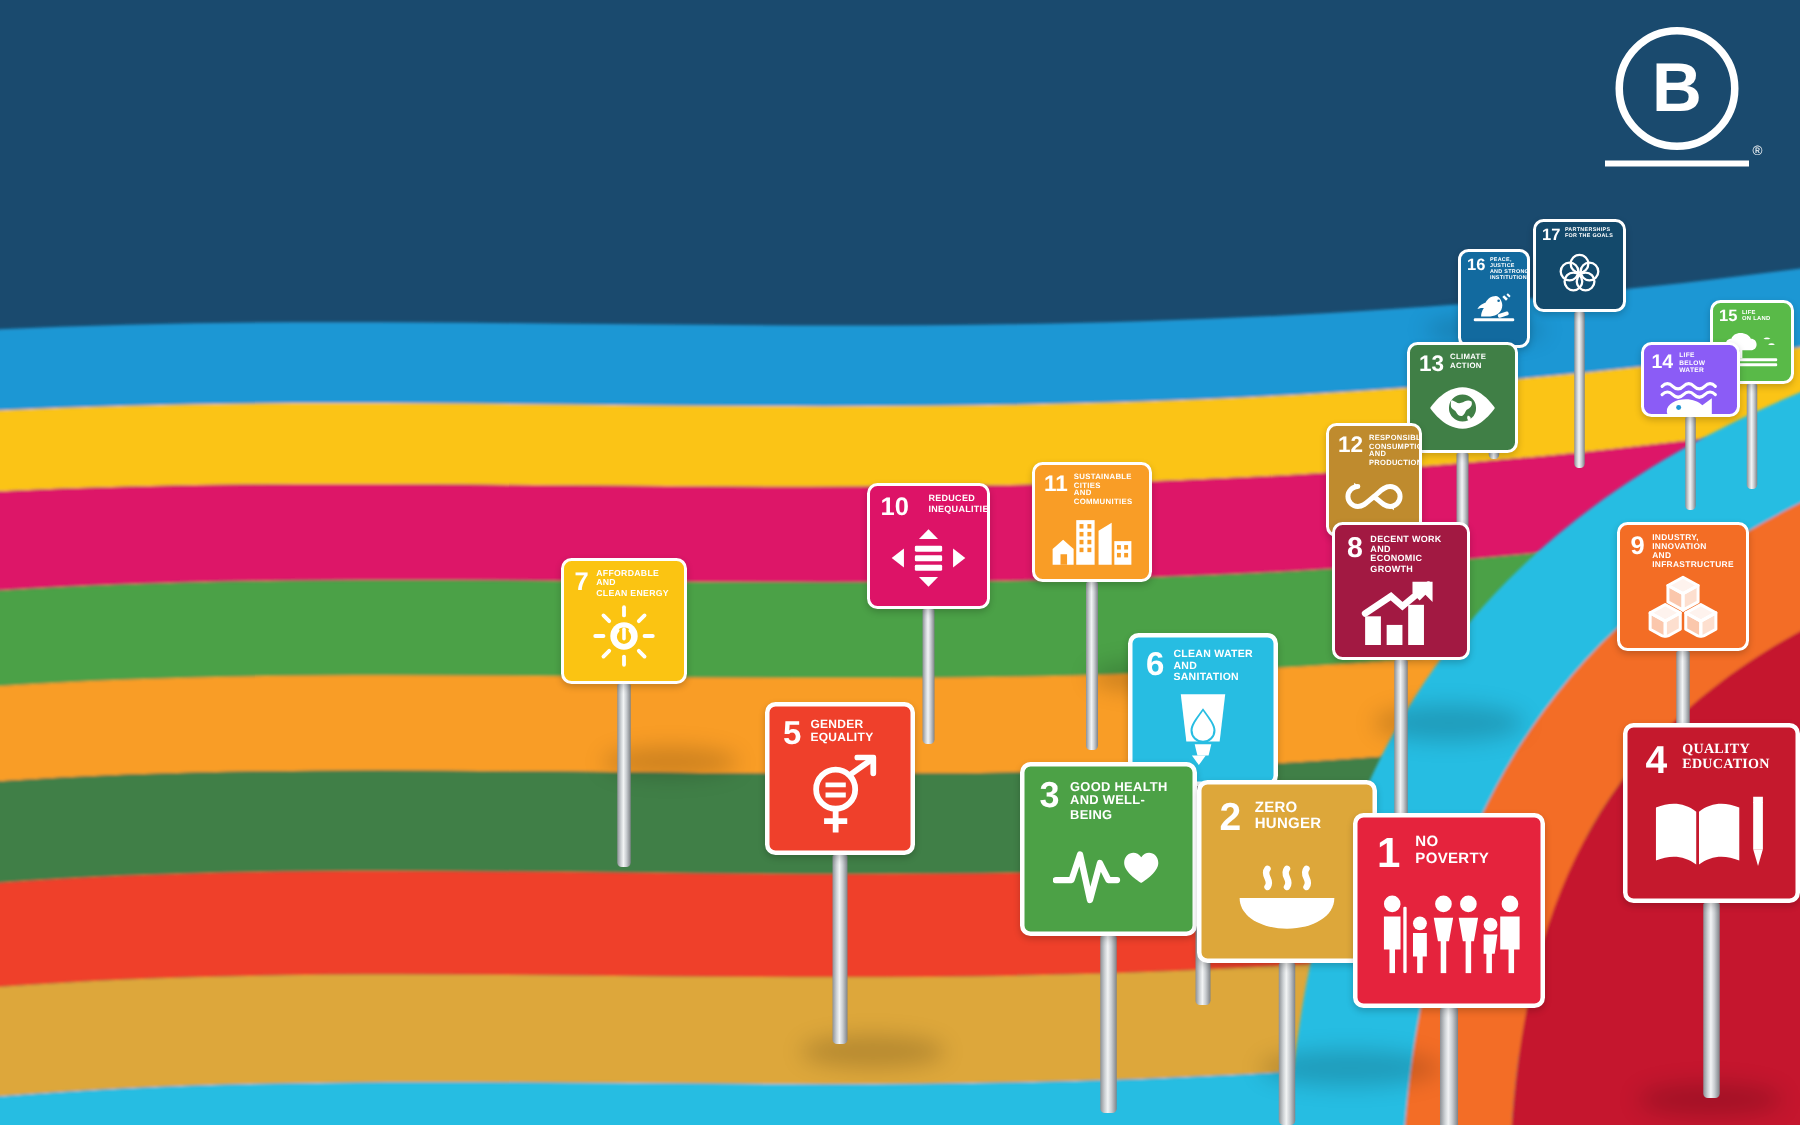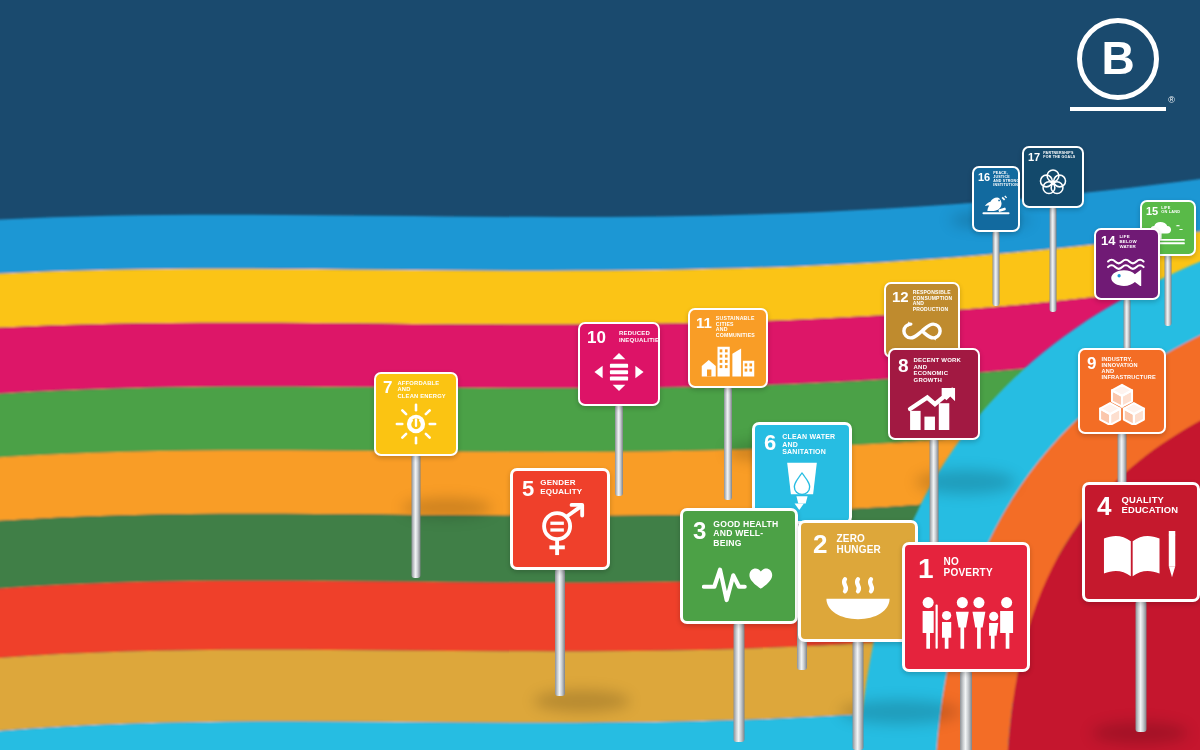--- a/index.html
+++ b/index.html
@@ -241,41 +241,61 @@
           <path d="M40 14c2-1.4 4-1.4 6 0-2 .6-4 .6-6 0z"></path>
           <rect x="2" y="26" width="46" height="2.6" rx="1.1"></rect>
           <rect x="2" y="30.4" width="46" height="2.6" rx="1.1"></rect>
         </svg>
       </div>
     </div>
     <div class="pole" style="height:70px;width:7px;"></div>
   </div>
 
   <div class="sign" style="left:1094px;top:228px;width:66px;">
-    <div class="plate" style="height:72px;background:#701a75;border-width:2px;">
+    <div class="plate" style="height:50px;background:#8b5cf6;border-width:2px;">
       <div class="hdr" style="padding:5px 5px 0 5px;gap:4px;">
         <span class="num" style="font-size:13px;">14</span>
         <span class="ttl" style="font-size:4.4px;">
           <span>LIFE</span><br><span>BELOW WATER</span>
         </span>
       </div>
       <div class="glyph">
         <svg width="46" height="30" viewBox="0 0 56 38" fill="#fff">
           <path d="M4 7c3-3 6-3 9 0s6 3 9 0 6-3 9 0 6 3 9 0 6-3 9 0" stroke="#fff" stroke-width="2.6" fill="none" stroke-linecap="round"></path>
           <path d="M4 14c3-3 6-3 9 0s6 3 9 0 6-3 9 0 6 3 9 0 6-3 9 0" stroke="#fff" stroke-width="2.6" fill="none" stroke-linecap="round"></path>
           <path d="M8 28c0-6 8-10 16-10 6 0 11 2 14 5l8-6v22l-8-6c-3 3-8 5-14 5-8 0-16-4-16-10z"></path>
           <circle cx="18" cy="25" r="2.1" fill="#1F97D4"></circle>
         </svg>
       </div>
     </div>
     <div class="pole" style="height:62px;width:7px;"></div>
   </div>
 
-
-  <div class="sign" style="left:884px;top:282px;width:76px;">
+  <div class="sign" style="left:938px;top:228px;width:74px;">
+    <div class="plate" style="height:74px;background:#407F46;">
+      <div class="hdr" style="padding:6px 6px 0 6px;gap:4px;">
+        <span class="num" style="font-size:15px;">13</span>
+        <span class="ttl" style="font-size:5.2px;">
+          <span>CLIMATE</span><br><span>ACTION</span>
+        </span>
+      </div>
+      <div class="glyph">
+        <svg width="50" height="32" viewBox="0 0 58 36" fill="#fff">
+          <path d="M29 2C14 2 4 18 4 18s10 16 25 16 25-16 25-16S44 2 29 2z"></path>
+          <circle cx="29" cy="18" r="11.5" fill="#407F46"></circle>
+          <circle cx="29" cy="18" r="11.5" fill="none" stroke="#fff" stroke-width="2"></circle>
+          <path d="M21 12c3 1 4 3 7 2s5-3 8-1c1 3-1 5-3 6-2 1-2 4-4 5s-4-1-5-3-4-2-4-5 0-4 1-4z" fill="#fff"></path>
+          <path d="M33 24c2 0 3 2 2 4-2 0-3-2-2-4z" fill="#fff"></path>
+        </svg>
+      </div>
+    </div>
+    <div class="pole" style="height:84px;width:8px;"></div>
+  </div>
+
+  <div class="sign" style="left:884px;top:282px;width:64px;">
     <div class="plate" style="height:76px;background:#BF8B2E;">
       <div class="hdr" style="padding:6px 6px 0 6px;gap:4px;">
         <span class="num" style="font-size:15px;">12</span>
         <span class="ttl" style="font-size:5px;">
           <span>RESPONSIBLE</span><br><span>CONSUMPTION</span><br><span>AND PRODUCTION</span>
         </span>
       </div>
       <div class="glyph">
         <svg width="50" height="26" viewBox="0 0 58 30" fill="none" stroke="#fff" stroke-width="4" stroke-linecap="round">
           <path d="M16 7a8 8 0 1 0 0 16c5 0 8-4 13-8s8-8 13-8a8 8 0 0 1 0 16c-5 0-8-4-13-8"></path>
@@ -551,21 +571,21 @@
         </svg>
       </div>
     </div>
     <div class="pole" style="height:88px;width:12px;"></div>
   </div>
 
   <div class="sign" style="left:1082px;top:482px;width:118px;">
     <div class="plate" style="height:120px;background:#C5192D;border-width:3.5px;">
       <div class="hdr" style="padding:10px 8px 0 12px;gap:10px;">
         <span class="num" style="font-size:26px;">4</span>
-        <span class="ttl" style="font-size:9.4px;">
+        <span class="ttl" style="font-size:9.4px;font-family:Liberation Serif, serif;">
           <span>QUALITY</span><br><span>EDUCATION</span>
         </span>
       </div>
       <div class="glyph">
         <svg width="78" height="50" viewBox="0 0 84 54" fill="#fff">
           <path d="M2 8c10-4 20-4 29 3v38c-9-7-19-7-29-3z"></path>
           <path d="M62 8c-10-4-20-4-29 3v38c9-7 19-7 29-3z"></path>
           <rect x="72" y="4" width="7" height="34"></rect>
           <path d="M72 38h7l-3.5 12z"></path>
           <rect x="72" y="0" width="7" height="4.6"></rect>

